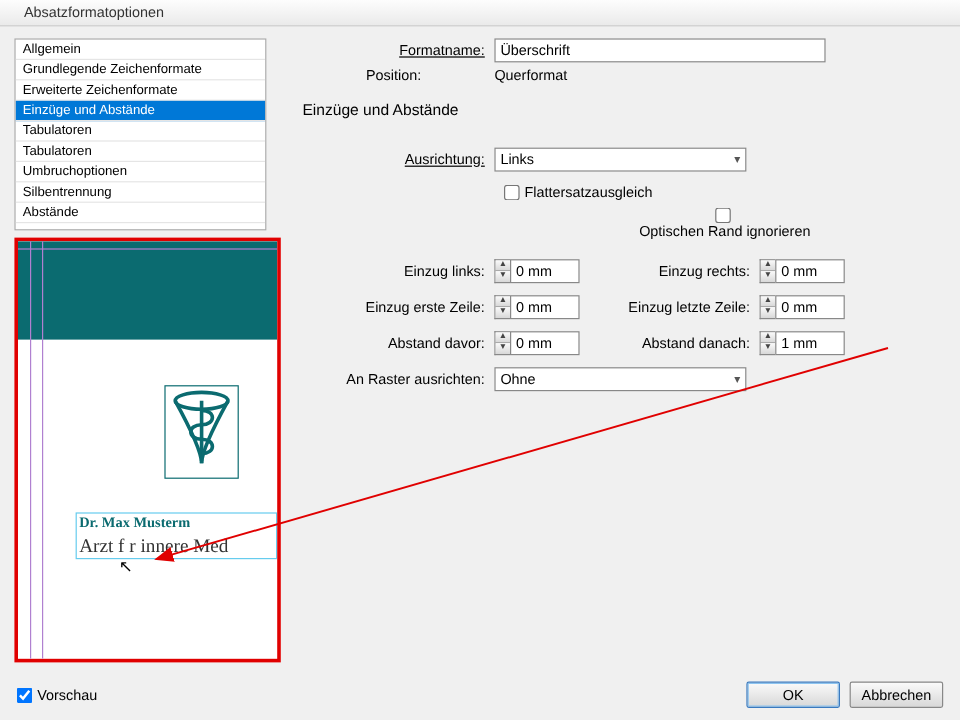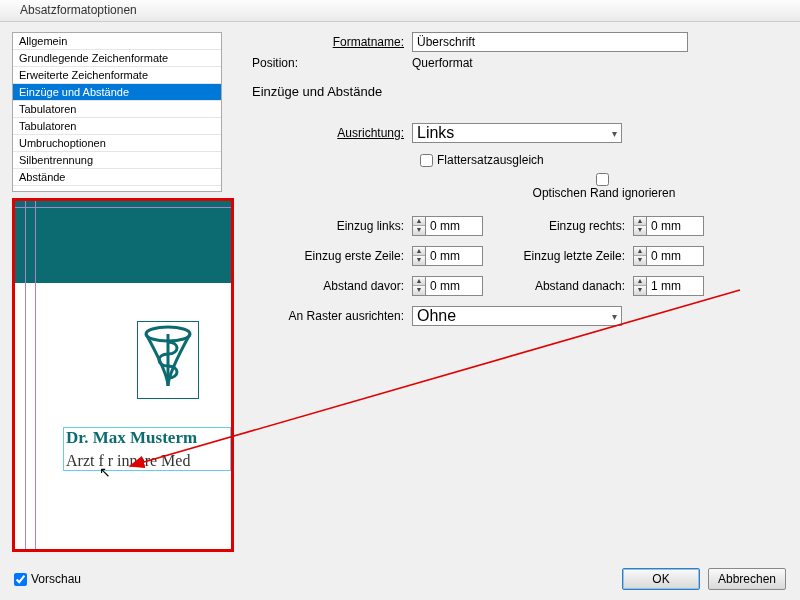--- a/index.html
+++ b/index.html
@@ -13,36 +13,36 @@
 .sidebar-item.selected { background: #0078d7; color: #fff; }
 .preview { margin-top: 6px; width: 222px; height: 354px; border: 3px solid #e00000; background: #fff; position: relative; overflow: hidden; }
 .preview-top { height: 82px; background: #0b6b70; }
 .preview-guides { position: absolute; top: 0; left: 0; right: 0; bottom: 0; }
 .preview-guides .v1 { position: absolute; left: 10px; top: 0; bottom: 0; border-left: 1px solid #b080d0; }
 .preview-guides .v2 { position: absolute; left: 20px; top: 0; bottom: 0; border-left: 1px solid #b080d0; }
 .preview-guides .h1 { position: absolute; top: 6px; left: 0; right: 0; border-top: 1px solid #b080d0; }
 .preview-logo { position: absolute; top: 120px; left: 122px; width: 62px; height: 78px; border: 1px solid #0b6b70; }
 .preview-logo svg { width: 100%; height: 100%; }
 .preview-head { position: absolute; top: 226px; left: 48px; right: 0; border: 1px solid #66ccee; padding: 0 2px; }
-.preview-head .name { color: #0b6b70; font-weight: bold; font-size: 17px; font-family: Georgia, serif; white-space: nowrap; overflow: hidden; }
+.preview-head .name { color: #0b6b70; font-weight: bold; font-size: 12px; font-family: Georgia, serif; white-space: nowrap; overflow: hidden; }
 .preview-head .sub { font-size: 16px; font-family: Georgia, serif; color: #333; white-space: nowrap; overflow: hidden; margin-top: 4px; }
 .cursor-arrow { position:absolute; top:263px; left:84px; font-size:14px; color:#000; pointer-events:none;}
 .rightpane { flex: 1; padding-left: 16px; font-size: 12px; }
 .toprow { display:flex; align-items:center; margin-bottom:4px; }
 .toprow label { width: 160px; text-align: right; padding-right: 8px; text-decoration: underline; text-decoration-color: transparent; }
 .toprow .u { text-decoration: underline; }
 .txt { border: 1px solid #888; background: #fff; height: 20px; padding: 1px 4px; font-size: 12px; }
 .txt.wide { width: 276px; }
 .posrow { display:flex; align-items:center; margin-bottom: 14px; }
-.posrow label { width:160px; text-align:left; padding-right:8px; }
+.posrow label { width:160px; text-align:center; padding-right:8px; }
 .posval { font-size:12px; }
 .sectiontitle { font-size: 13px; margin-bottom: 24px; }
 .fieldrow { display:flex; align-items:center; margin-bottom: 10px; }
 .fieldlabel { width: 160px; text-align: right; padding-right: 8px; }
-.sel { border:1px solid #888; background:#fff; height:20px; width:210px; padding:0 18px 0 4px; font-size:16px; position:relative; display:inline-flex; align-items:center; }
+.sel { border:1px solid #888; background:#fff; height:20px; width:210px; padding:0 18px 0 4px; font-size:12px; position:relative; display:inline-flex; align-items:center; }
 .sel::after { content:"▾"; position:absolute; right:4px; font-size:10px; color:#555; }
 .chk { display:flex; align-items:center; margin-left:168px; margin-bottom:6px; }
 .chk input { margin-right:4px; }
 .numrow { display:flex; margin-bottom:10px; }
 .numpair { display:flex; align-items:center; }
 .numlabel-l { width:160px; text-align:right; padding-right:8px; }
 .numlabel-r { width:150px; text-align:right; padding-right:8px; }
 .spin { display:inline-flex; align-items:flex-start; }
 .spin .btns { display:flex; flex-direction:column; border:1px solid #888; border-right:none; }
 .spin .btns span { width:12px; height:9px; background:linear-gradient(#fafafa,#d8d8d8); font-size:7px; text-align:center; line-height:8px; color:#444; border-bottom:1px solid #aaa; cursor:pointer;}

